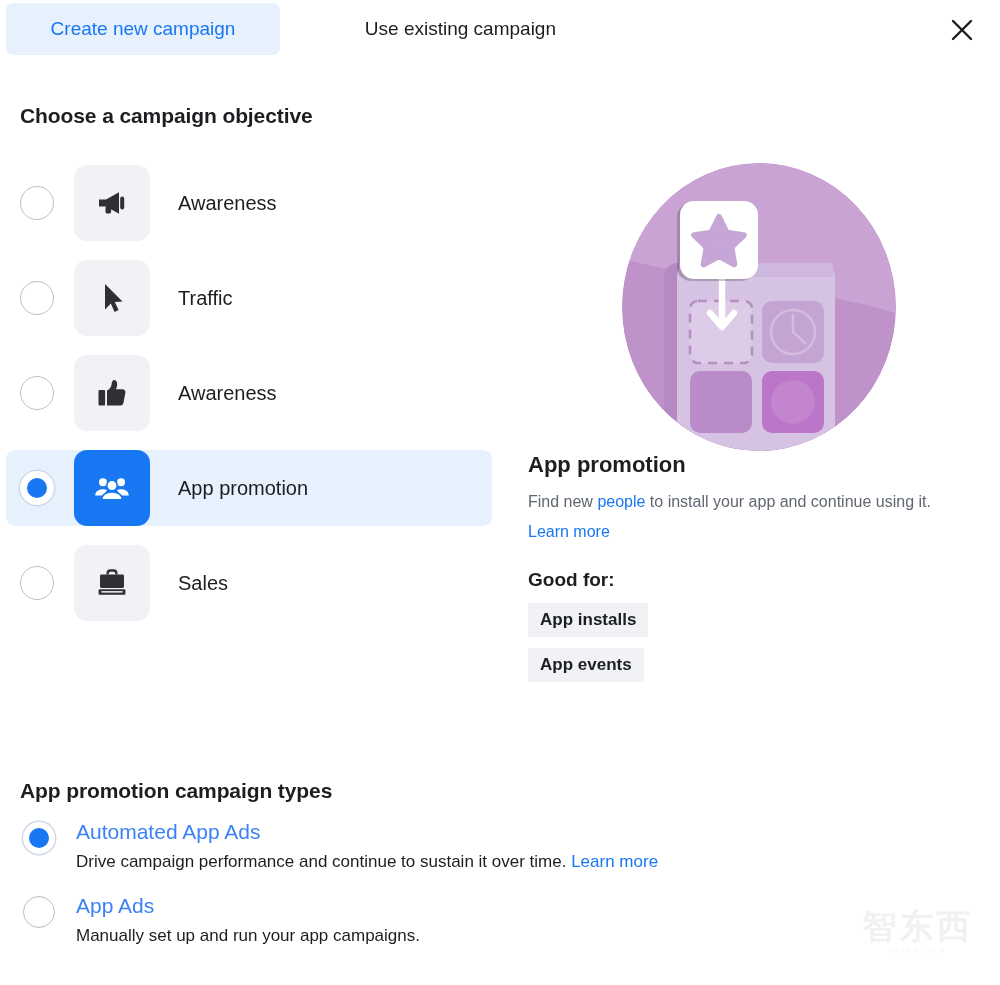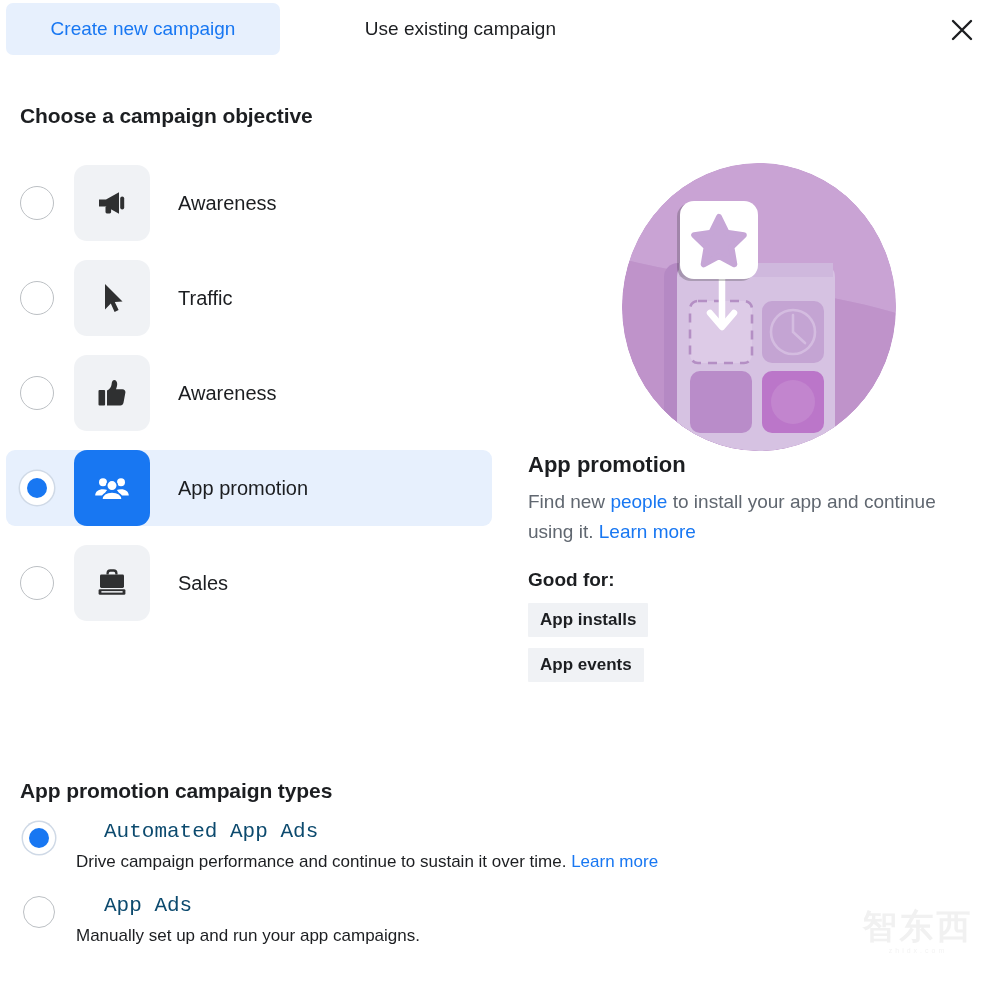--- a/index.html
+++ b/index.html
@@ -75,21 +75,21 @@
 
   
   .illus-wrap { position: absolute; left: 622px; top: 163px; width: 274px; height: 288px; }
   .illus-circle {
     position: absolute; left: 0; top: 0; width: 274px; height: 288px;
     border-radius: 50%; overflow: hidden;
   }
   .detail { position: absolute; left: 528px; top: 452px; width: 460px; }
   .detail-title { font-size: 22px; font-weight: 700; color: #1c1e21; }
   .detail-desc {
-    margin-top: 9px; font-size: 19px; line-height: 30px; color: #606770;
+    margin-top: 9px; font-size: 16px; line-height: 30px; color: #606770;
     width: 420px;
   }
   .detail-desc a, .inline-link {
     color: #1877f2; text-decoration: none; cursor: pointer;
   }
   .goodfor-label { margin-top: 22px; font-size: 19px; font-weight: 700; color: #1c1e21; }
   .chips { margin-top: 12px; }
   .chip {
     display: inline-block; background: #f0f2f5; border-radius: 1px;
     padding: 7px 12px; font-size: 17px; font-weight: 700; color: #1c1e21;
@@ -106,21 +106,21 @@
     border: 1.6px solid #bcc0c4; background: #fff; cursor: pointer;
   }
   .type-row.selected .type-radio {
     border: none; background: #fff; box-shadow: 0 0 0 1.5px #cfd9e6;
   }
   .type-row.selected .type-radio::after {
     content: ""; position: absolute; left: 6px; top: 6px;
     width: 20px; height: 20px; border-radius: 50%; background: #1877f2;
   }
   .type-title {
-    margin-left: 84px; font-size: 21px; color: #0c4a6e; line-height: 28px; font-family: Liberation Mono, monospace;
+    margin-left: 56px; font-size: 21px; color: #3b82f6; line-height: 28px;
   }
   .type-desc {
     margin-left: 56px; margin-top: 4px; font-size: 17px;
     color: #1c1e21; line-height: 24px;
   }
 
   
   .watermark {
     position: absolute; right: 18px; bottom: 18px;
     width: 128px; height: 62px; opacity: 1;

